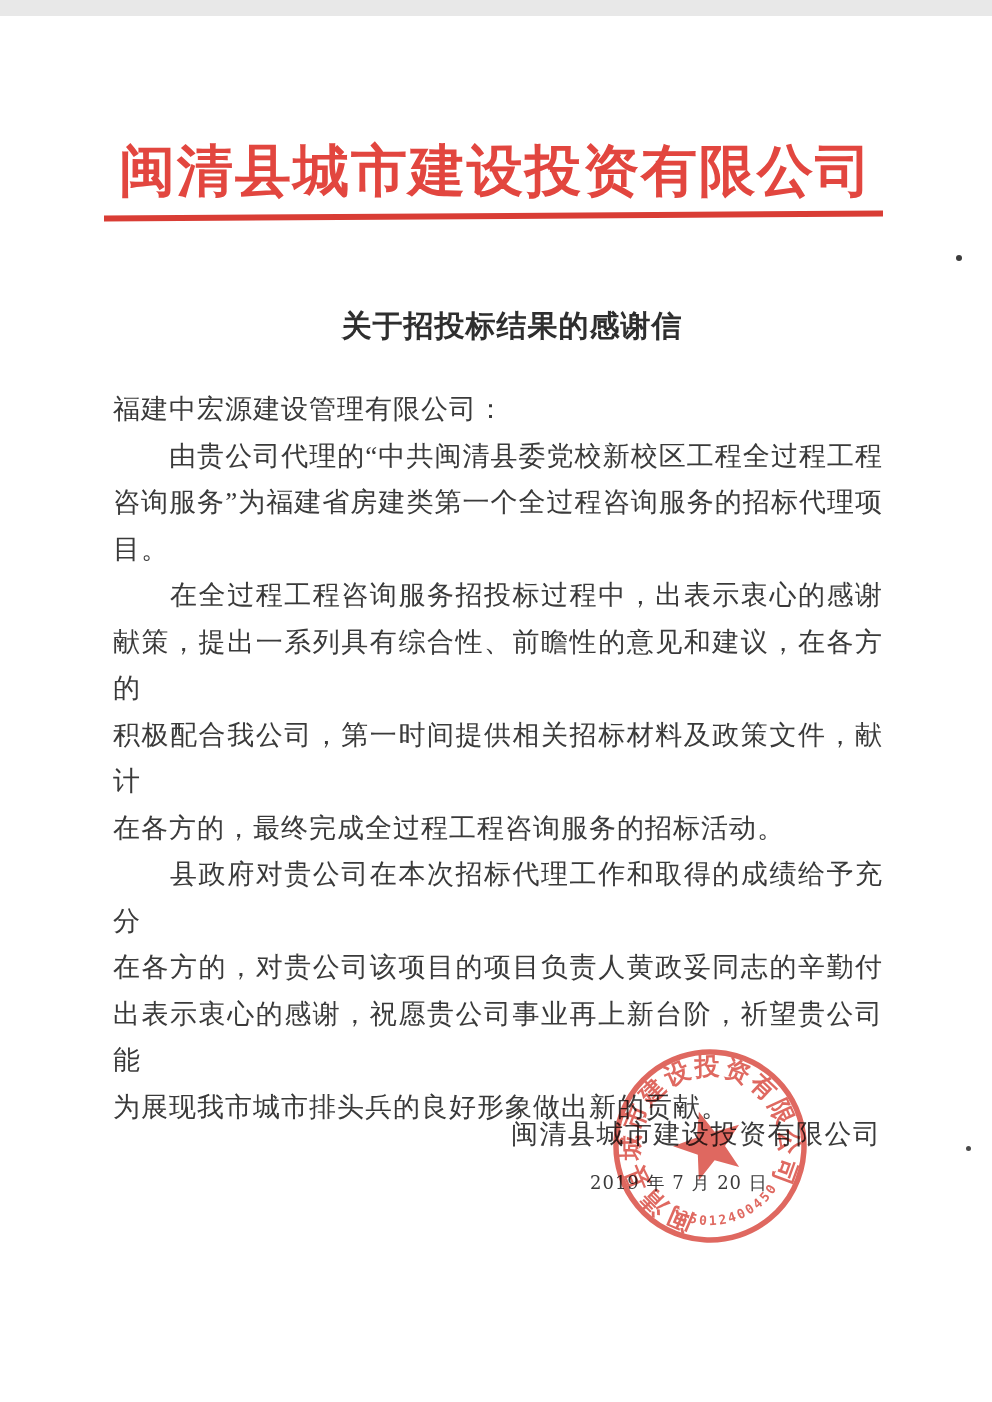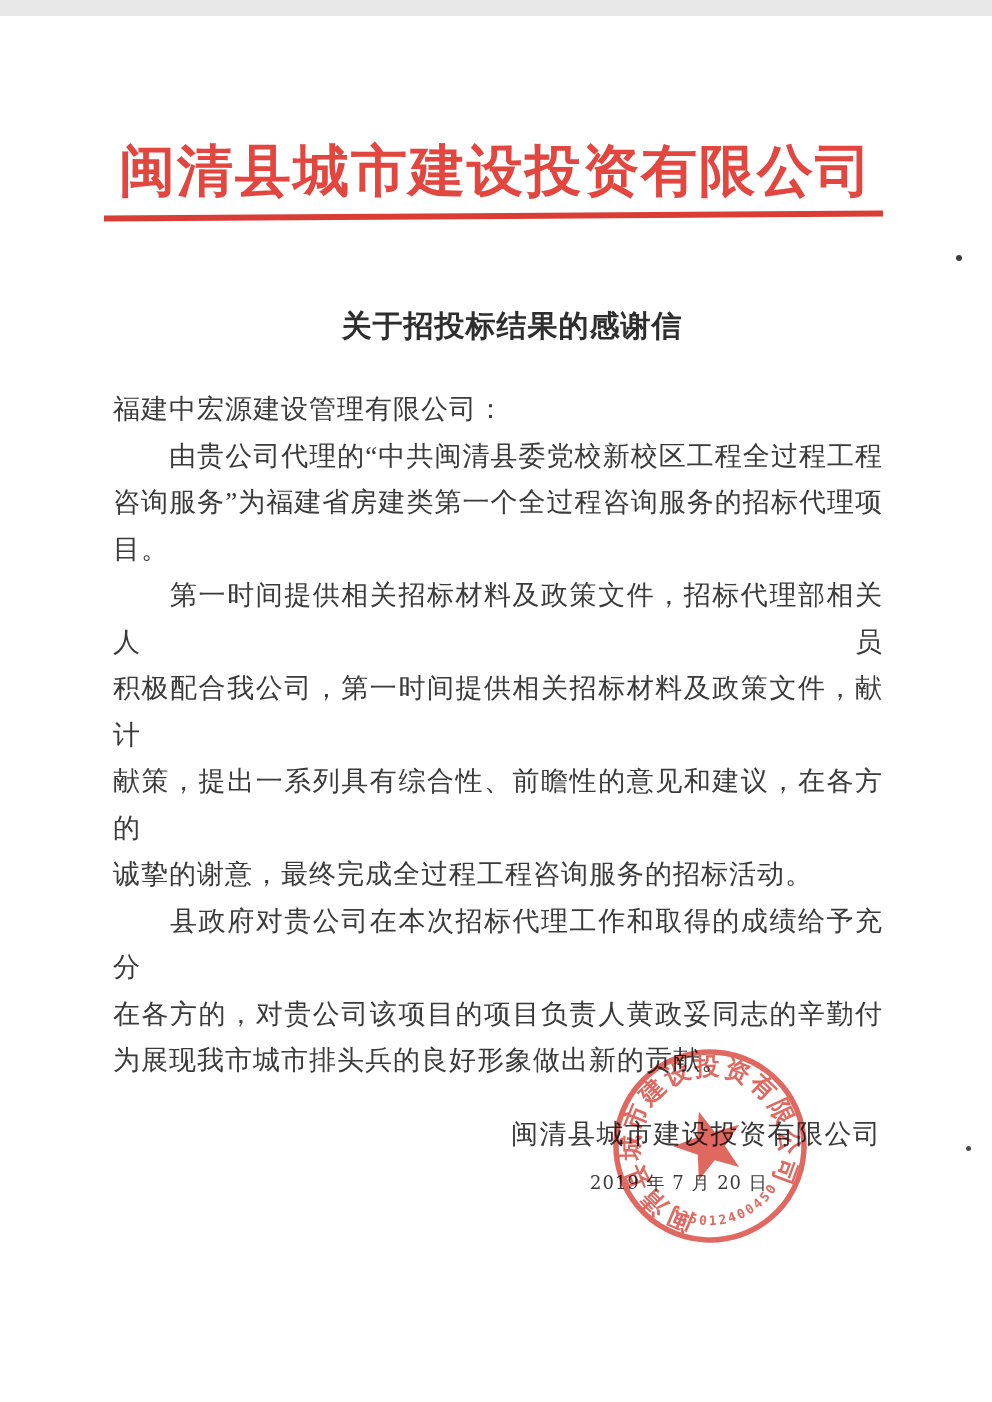--- a/index.html
+++ b/index.html
@@ -111,26 +111,27 @@
   <div class="letterhead-rule" style="background: rgb(217, 61, 53);"></div>
 
   <h2 class="doc-title">关于招投标结果的感谢信</h2>
 
   <div class="letter-body">
     <div class="line salutation">福建中宏源建设管理有限公司：</div>
 
   <div class="line fill">　　由贵公司代理的“中共闽清县委党校新校区工程全过程工程</div>
       <div class="line fill">咨询服务”为福建省房建类第一个全过程咨询服务的招标代理项</div>
       <div class="line">目。</div>
-      <div class="line fill">　　第一时间提供相关招标材料及政策文件，招标代理部相关人员</div>
+      <div class="line fill">　　在全过程工程咨询服务招投标过程中，出表示衷心的感谢</div>
+      <div class="line fill">献策，提出一系列具有综合性、前瞻性的意见和建议，在各方的</div>
       <div class="line fill">积极配合我公司，第一时间提供相关招标材料及政策文件，献计</div>
-      <div class="line fill">献策，提出一系列具有综合性、前瞻性的意见和建议，在各方的</div>
-      <div class="line">诚挚的谢意，最终完成全过程工程咨询服务的招标活动。</div>
+      <div class="line">在各方的，最终完成全过程工程咨询服务的招标活动。</div>
       <div class="line fill">　　县政府对贵公司在本次招标代理工作和取得的成绩给予充分</div>
       <div class="line fill">在各方的，对贵公司该项目的项目负责人黄政妥同志的辛勤付</div>
+      <div class="line fill">出表示衷心的感谢，祝愿贵公司事业再上新台阶，祈望贵公司能</div>
       <div class="line">为展现我市城市排头兵的良好形象做出新的贡献。</div>
     </div>
 
   <div class="sig-company">闽清县城市建设投资有限公司</div>
   <div class="sig-date">2019 年 7 月 20 日</div>
 
   <svg class="seal" viewBox="0 0 204 204" xmlns="http://www.w3.org/2000/svg">
     <defs>
       <path id="ring-path" d="M 66.5 163.5 A 71 71 0 1 1 137.5 163.5" fill="none"></path>
       <path id="code-path" d="M 47 158.8 A 79 79 0 0 0 157 158.8" fill="none"></path>

